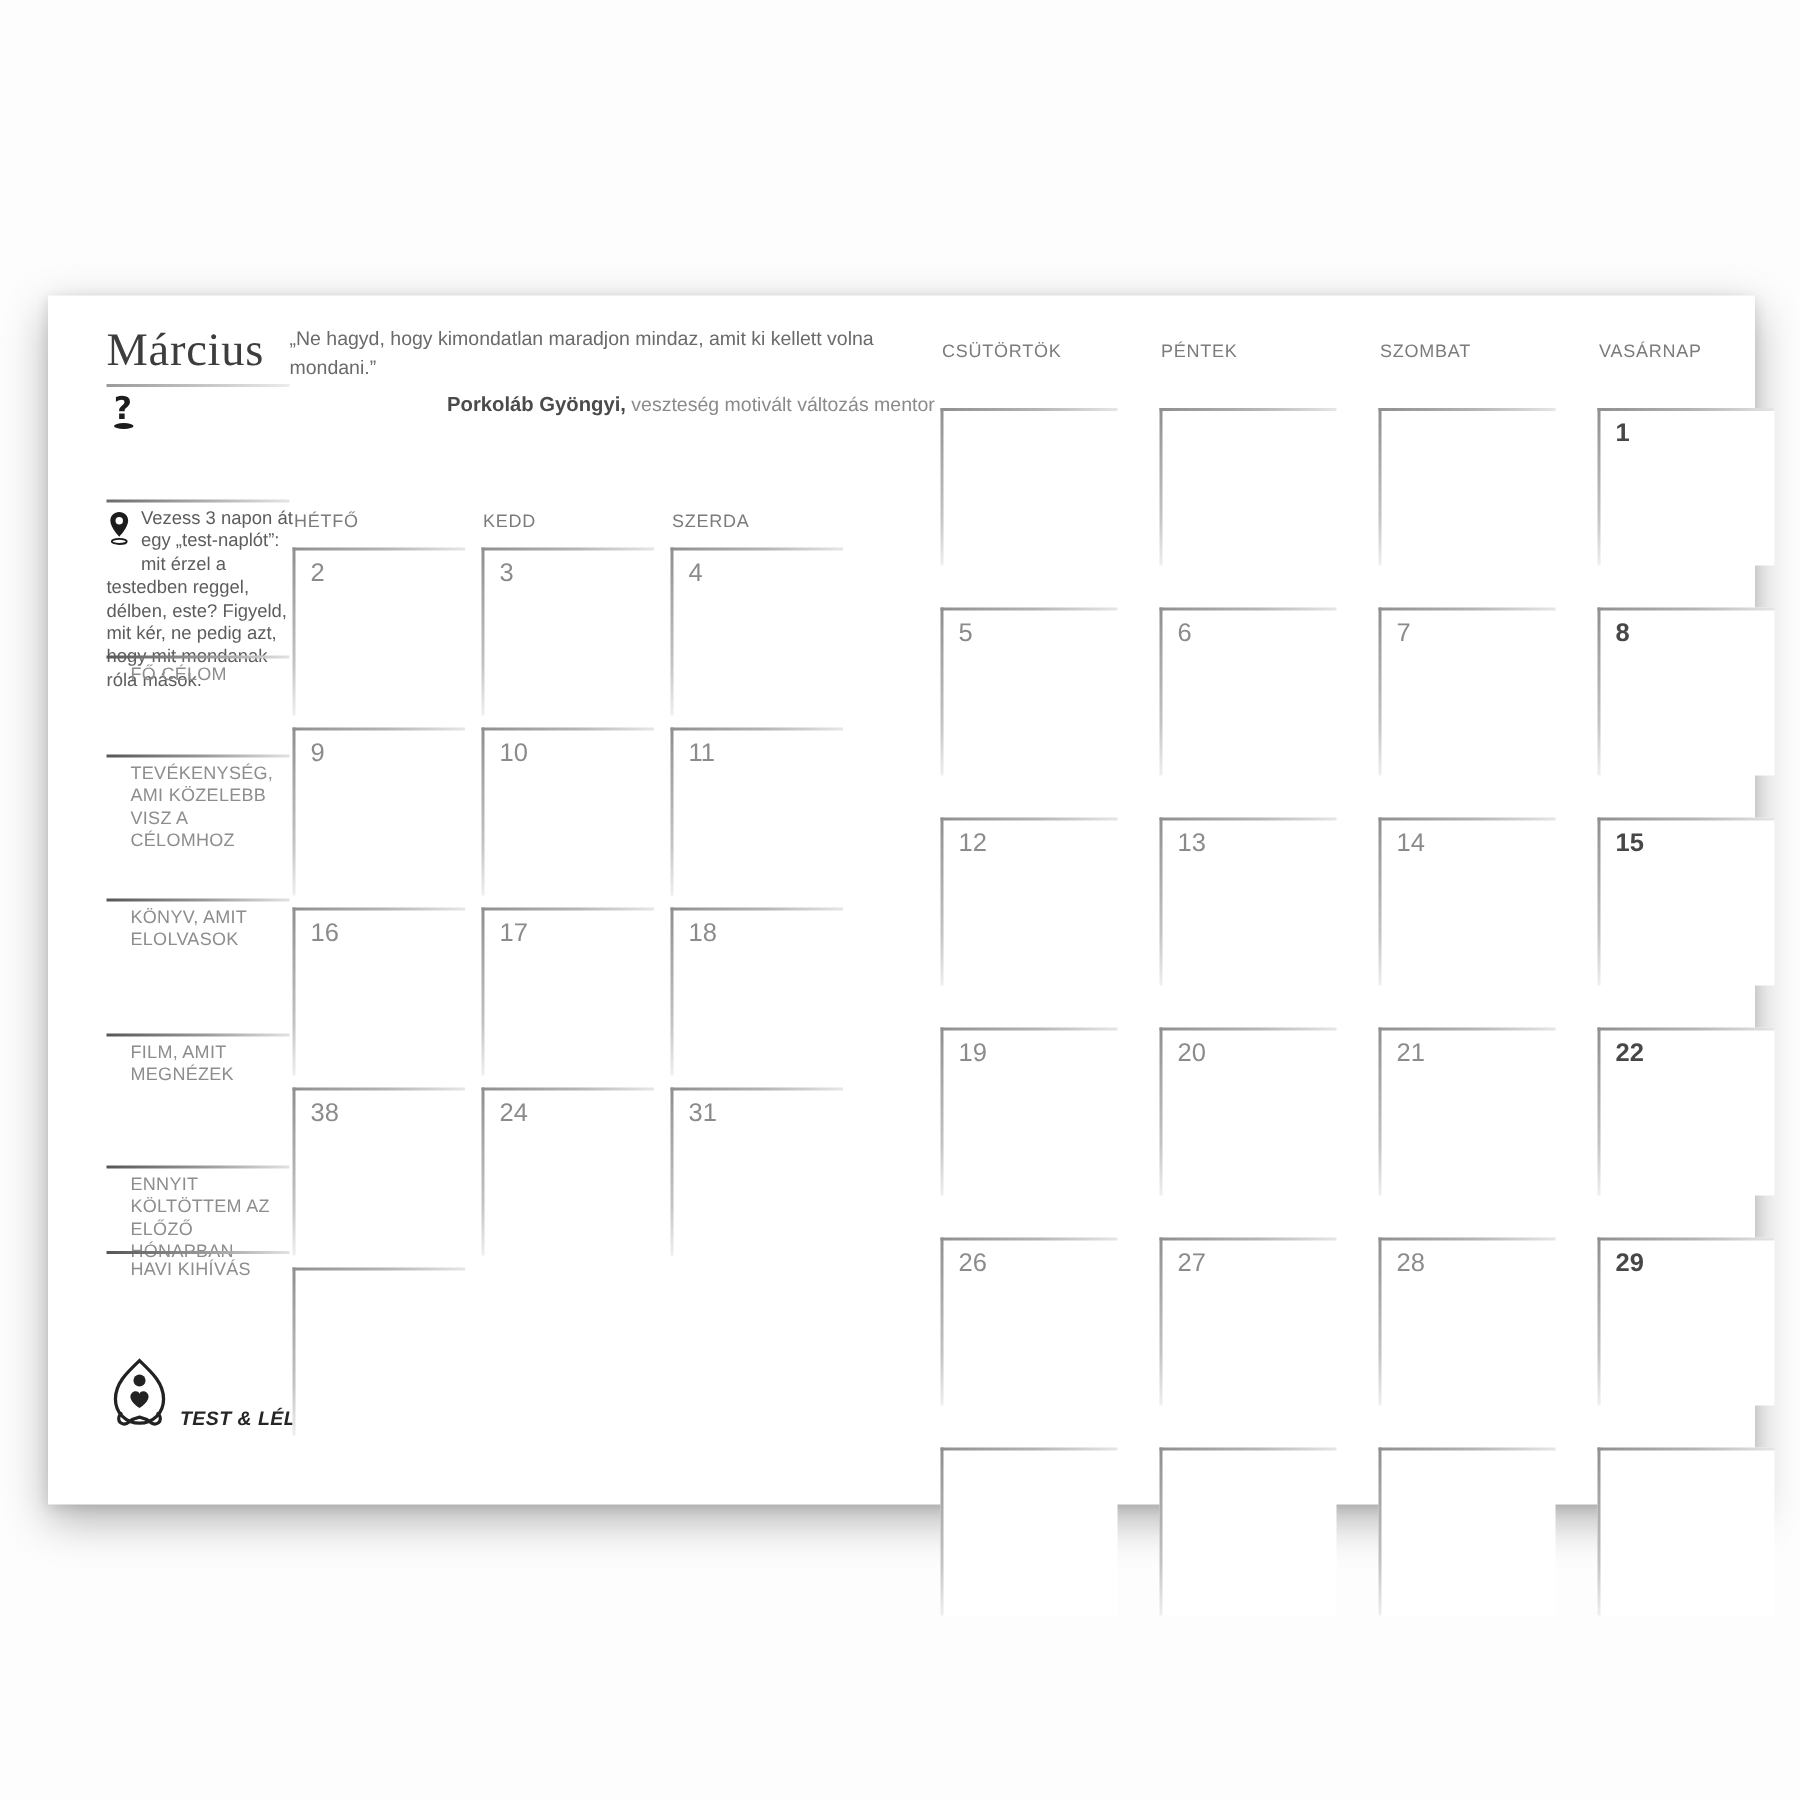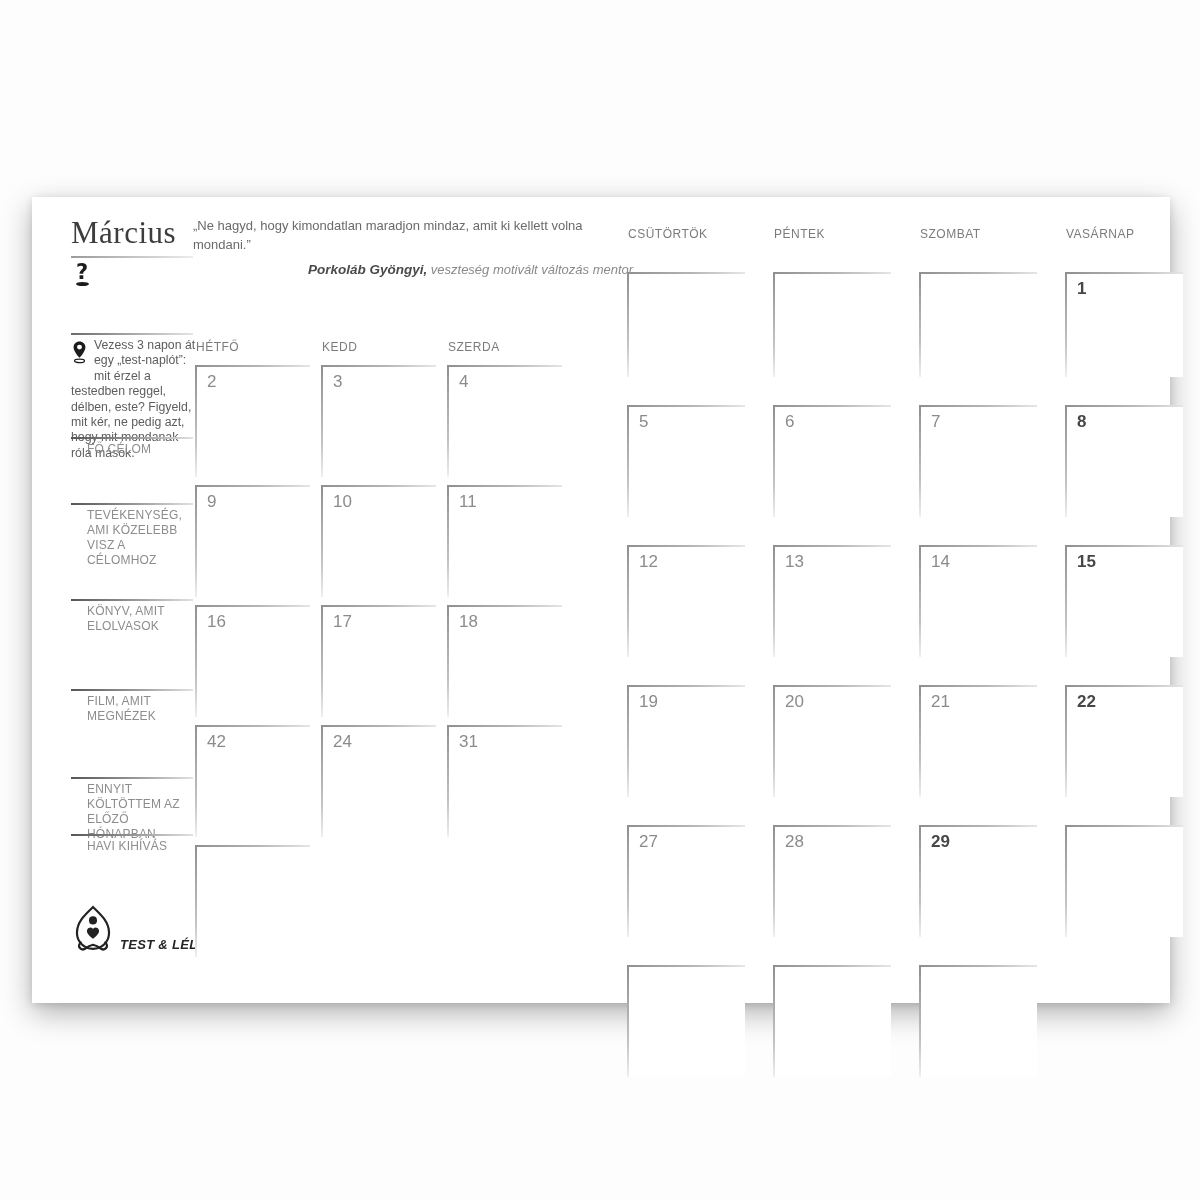--- a/index.html
+++ b/index.html
@@ -35,21 +35,21 @@
   .nrule{position:absolute;left:0;width:122px;height:1.5px;
     background:linear-gradient(to right,#6b6b6b,#e5e5e5);}
   .section{position:absolute;left:0;width:122px;}
   .srule{height:2px;background:linear-gradient(to right,#565656 0%,#9b9b9b 55%,#e2e2e2 100%);}
   .slabel{margin-top:3px;font-size:12px;line-height:15px;color:#8d8d8d;letter-spacing:0.2px;margin-left:16px;}
   .logo{position:absolute;left:0;top:708px;display:flex;align-items:flex-end;gap:5px;}
   .logo-text{font-size:13px;font-style:italic;font-weight:700;color:#262626;letter-spacing:0.3px;padding-bottom:7px;white-space:nowrap;}
   
   .quote{position:absolute;left:161px;top:19px;width:450px;}
   .quote-text{font-size:13px;line-height:19px;color:#6a6a6a;white-space:pre-line;}
-  .quote-attr{margin:8px 0 0 105px;font-size:13.5px;font-style:italic;text-align:center;}
+  .quote-attr{margin:8px 0 0 105px;font-size:13.5px;}
   .quote-author{font-weight:700;color:#4a4a4a;}
   .quote-role{color:#8a8a8a;font-size:13px;}
   
   .grid{position:absolute;display:grid;}
   .grid-left{left:163px;top:140px;
     grid-template-columns:repeat(3,115px);
     grid-template-rows:20px repeat(5,112px);
     column-gap:11px;row-gap:8px;}
   .grid-right{left:595px;top:27px;
     grid-template-columns:repeat(4,118px);
@@ -145,21 +145,21 @@
       <div class="hdr">SZERDA</div>
       <div class="cell"><span class="num">2</span></div>
       <div class="cell"><span class="num">3</span></div>
       <div class="cell"><span class="num">4</span></div>
       <div class="cell"><span class="num">9</span></div>
       <div class="cell"><span class="num">10</span></div>
       <div class="cell"><span class="num">11</span></div>
       <div class="cell"><span class="num">16</span></div>
       <div class="cell"><span class="num">17</span></div>
       <div class="cell"><span class="num">18</span></div>
-      <div class="cell"><span class="num">42</span></div>
+      <div class="cell"><span class="num">38</span></div>
       <div class="cell"><span class="num">24</span></div>
       <div class="cell"><span class="num">31</span></div>
       <div class="cell"><span class="num"></span></div>
     </div>
   <div class="grid grid-right">
       <div class="hdr">CSÜTÖRTÖK</div>
       <div class="hdr">PÉNTEK</div>
       <div class="hdr">SZOMBAT</div>
       <div class="hdr">VASÁRNAP</div>
       <div class="cell"><span class="num"></span></div>
@@ -171,20 +171,21 @@
       <div class="cell"><span class="num">7</span></div>
       <div class="cell sunday"><span class="num">8</span></div>
       <div class="cell"><span class="num">12</span></div>
       <div class="cell"><span class="num">13</span></div>
       <div class="cell"><span class="num">14</span></div>
       <div class="cell sunday"><span class="num">15</span></div>
       <div class="cell"><span class="num">19</span></div>
       <div class="cell"><span class="num">20</span></div>
       <div class="cell"><span class="num">21</span></div>
       <div class="cell sunday"><span class="num">22</span></div>
+      <div class="cell"><span class="num">26</span></div>
       <div class="cell"><span class="num">27</span></div>
       <div class="cell"><span class="num">28</span></div>
       <div class="cell sunday"><span class="num">29</span></div>
       <div class="cell"><span class="num"></span></div>
       <div class="cell"><span class="num"></span></div>
       <div class="cell"><span class="num"></span></div>
       <div class="cell"><span class="num"></span></div>
     </div>
 
 </div>

